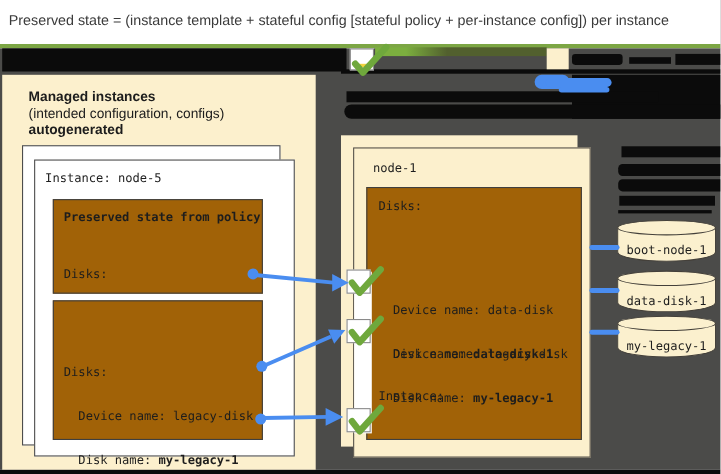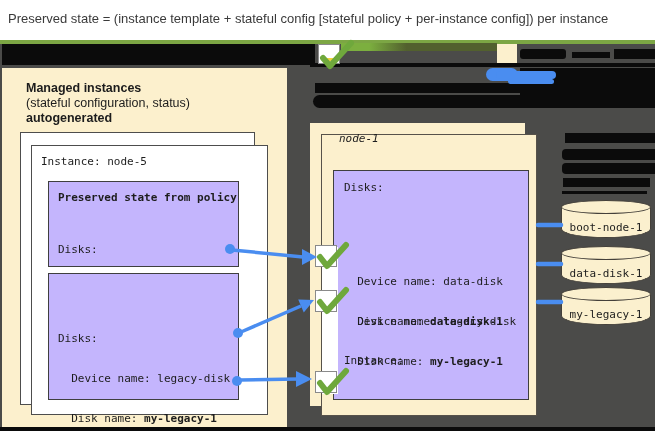--- a/index.html
+++ b/index.html
@@ -5,21 +5,21 @@
   html,body{margin:0;padding:0;}
   .canvas{position:relative;width:655px;height:431px;background:#ffffff;overflow:hidden;
           font-family:"Liberation Sans",sans-serif;}
   .abs{position:absolute;}
   .mono{font-family:"DejaVu Sans Mono",monospace;font-size:11px;line-height:13.4px;
         color:#1d1d1d;white-space:pre;}
   .b{font-weight:bold;}
   .blk{position:absolute;background:#0b0b0b;}
   .bluepill{position:absolute;background:#4a8df0;}
   .whitebox{position:absolute;background:#ffffff;border:1px solid #4d4d4d;}
-  .innerbox{position:absolute;background:#c4b5fd;border:1px solid #3f3f3f;}
+  .innerbox{position:absolute;background:#a16207;border:1px solid #3f3f3f;}
   .checkbox{position:absolute;width:22px;height:22px;background:#ffffff;
             border:1.5px solid #8a8a8a;box-sizing:border-box;z-index:40;}
   .checkbox svg{position:absolute;left:-3px;top:-9px;overflow:visible;}
   .dot{position:absolute;width:10px;height:10px;border-radius:50%;background:#4a8df0;z-index:45;}
   .cyl{position:absolute;width:90px;height:38px;z-index:30;}
   .cyl-top{position:absolute;top:0;left:0;width:100%;height:14px;background:#fbf0ce;
            border:1.5px solid #44403a;border-radius:50%;box-sizing:border-box;}
   .cyl-body{position:absolute;top:7px;left:0;width:100%;bottom:0;background:#fbf0ce;
             border:1.5px solid #44403a;border-top:none;box-sizing:border-box;
             border-radius:0 0 45px 45px / 0 0 9px 9px;}
@@ -66,21 +66,21 @@
 
   <div class="blk" style="left:565px;top:133px;width:90px;height:10px;"></div>
   <div class="blk" style="left:562px;top:149px;width:93px;height:11px;border-radius:4px 0 0 4px;"></div>
   <div class="blk" style="left:562px;top:163px;width:93px;height:11px;border-radius:4px 0 0 4px;"></div>
   <div class="blk" style="left:563px;top:178px;width:87px;height:9px;"></div>
   <div class="blk" style="left:562px;top:191px;width:85px;height:3px;"></div>
 
   <div class="abs" style="left:2px;top:68px;width:285px;height:359px;background:#fcf0cd;">
     <div class="abs" style="left:24px;top:13px;font-size:12.5px;line-height:15px;color:#1c1c1c;">
       <div class="b">Managed instances</div>
-      <div>(stateful configuration, status)</div>
+      <div>(intended configuration, configs)</div>
       <div class="b">autogenerated</div>
     </div>
   </div>
 
   <div class="whitebox" style="left:20px;top:132px;width:233px;height:271px;"></div>
   <div class="whitebox" style="left:31px;top:145px;width:235px;height:268px;"></div>
 
   <div class="abs mono" style="left:41px;top:155px;">Instance: node-5</div>
 
   <div class="innerbox" style="left:48px;top:181px;width:189px;height:84px;">
@@ -103,21 +103,21 @@
     </div>
   </div>
 
   <div class="dot" style="left:225px;top:244px;"></div>
   <div class="dot" style="left:233px;top:328px;"></div>
   <div class="dot" style="left:232px;top:376px;"></div>
 
   <div class="abs" style="left:310px;top:123px;width:215px;height:283px;background:#fcf0cd;"></div>
   <div class="abs" style="left:321px;top:134px;width:216px;height:282px;background:#fcf0cd;
        border:1.5px solid #57524a;box-sizing:border-box;"></div>
-  <div class="abs mono" style="left:339px;top:132px;font-style:italic;">node-1</div>
+  <div class="abs mono" style="left:339px;top:146px;">node-1</div>
 
   <div class="innerbox" style="left:333px;top:170px;width:194px;height:228px;"></div>
 
   <div class="abs mono" style="left:344px;top:181px;">Disks:</div>
   <div class="abs mono" style="left:344px;top:248px;">
     <div>  Device name: data-disk</div>
     <div><span>  Disk name: </span><span class="b">data-disk-1</span></div>
   </div>
   <div class="abs mono" style="left:344px;top:288px;">
     <div>  Device name: legacy-disk</div>

